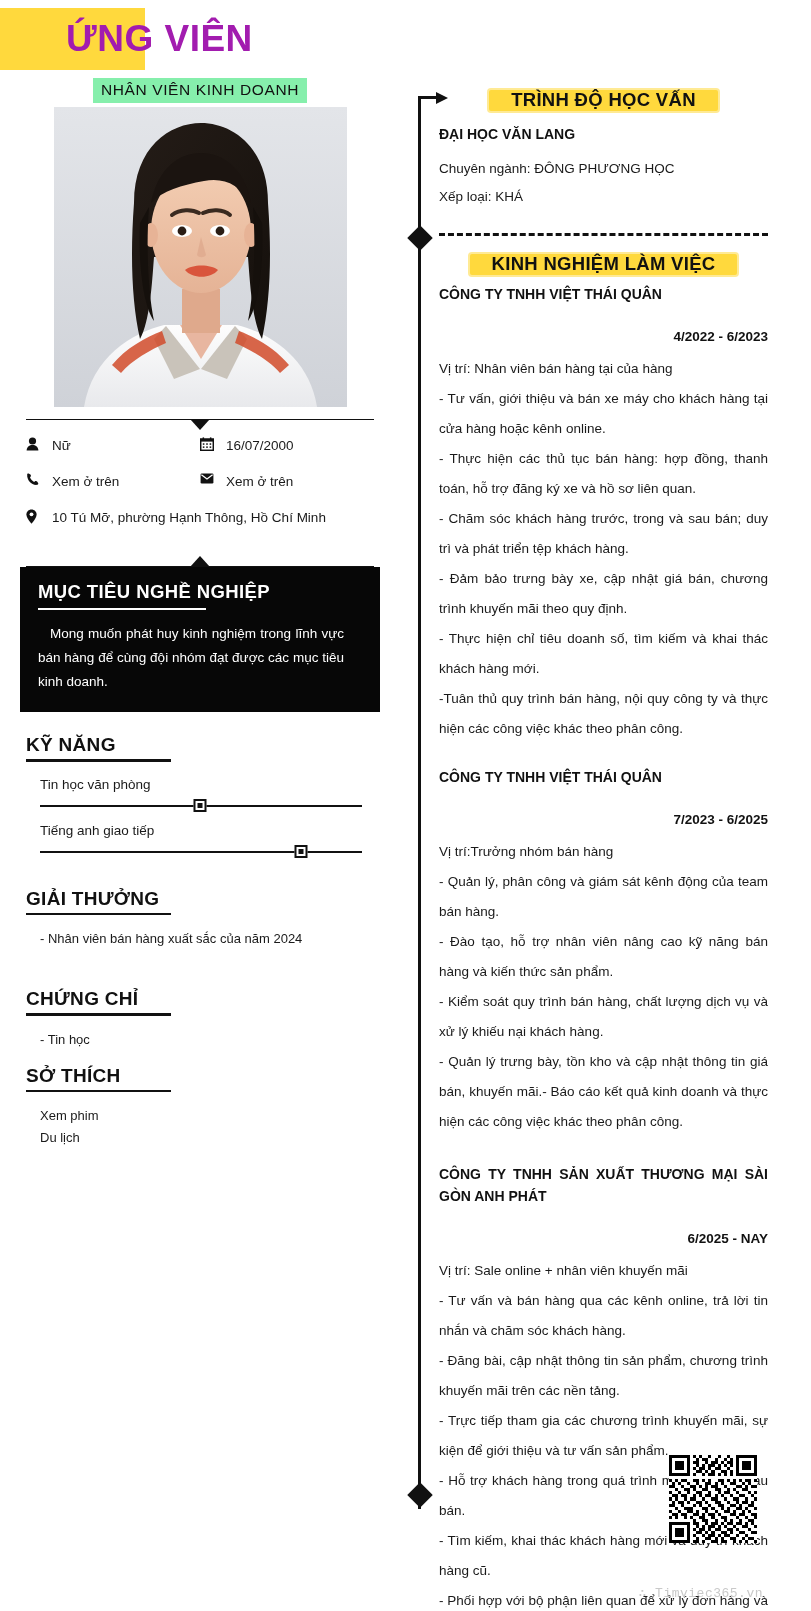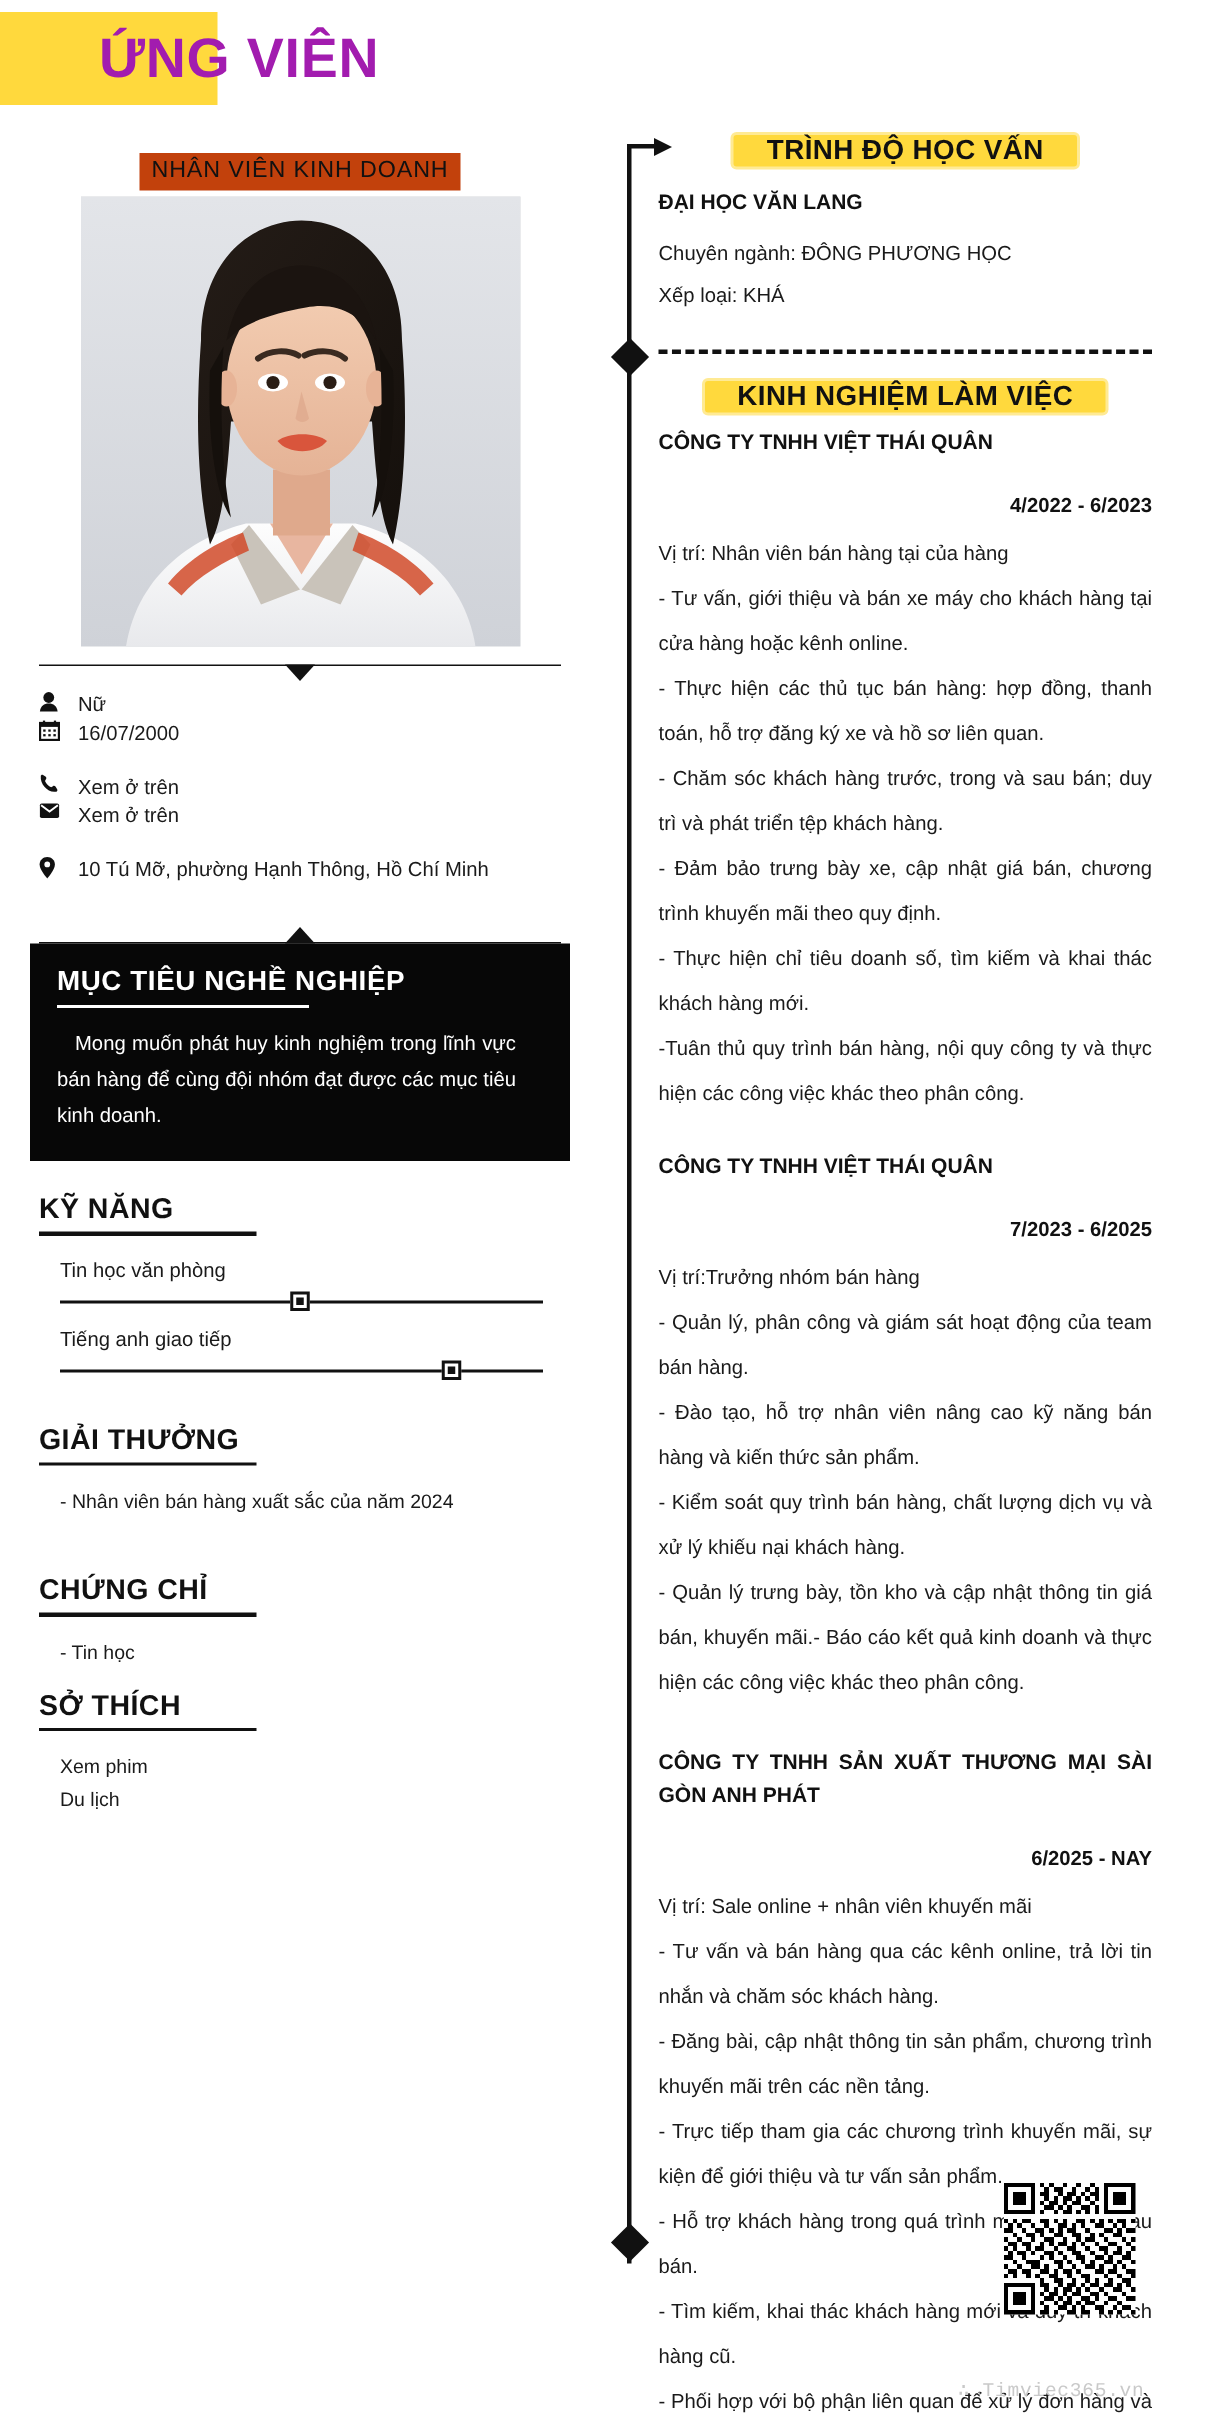--- a/index.html
+++ b/index.html
@@ -51,27 +51,26 @@
     width: 400px;
     padding: 0 20px;
   }
 
   .subtitle-wrap {
     text-align: center;
     margin-bottom: 4px;
   }
   .subtitle {
     display: inline-block;
-    background: #c2410c;
+    background: #86efac;
     font-size: 15.5px;
     font-weight: 500;
     letter-spacing: 0.6px;
     padding: 3px 8px 4px 8px;
     color: #111;
-    margin-top: 24px;
   }
 
   .photo-box {
     width: 293px;
     height: 300px;
     margin: 4px auto 0 auto;
     overflow: hidden;
     position: relative;
     background: #d8dade;
   }
@@ -105,21 +104,20 @@
     border-bottom: 11px solid #111;
   }
 
   
   .contact {
     padding: 16px 6px 10px 6px;
   }
   .contact-row {
     display: flex;
     margin-bottom: 17px;
-    flex-direction: column;
   }
   .contact-cell {
     display: flex;
     align-items: flex-start;
     width: 50%;
     font-size: 13.5px;
     line-height: 19px;
   }
   .contact-cell.full { width: 100%; }
   .ci {
@@ -585,21 +583,21 @@
         <div class="bullet">- Chăm sóc khách hàng trước, trong và sau bán; duy trì và phát triển tệp khách hàng.</div>
         <div class="bullet">- Đảm bảo trưng bày xe, cập nhật giá bán, chương trình khuyến mãi theo quy định.</div>
         <div class="bullet">- Thực hiện chỉ tiêu doanh số, tìm kiếm và khai thác khách hàng mới.</div>
         <div class="bullet">-Tuân thủ quy trình bán hàng, nội quy công ty và thực hiện các công việc khác theo phân công.</div>
       </div>
 
       <div class="exp-block" style="margin-top:22px;">
         <div class="org">CÔNG TY TNHH VIỆT THÁI QUÂN</div>
         <div class="dates">7/2023 - 6/2025</div>
         <div class="pos">Vị trí:Trưởng nhóm bán hàng</div>
-        <div class="bullet">- Quản lý, phân công và giám sát hoạt động của team bán hàng.</div>
+        <div class="bullet">- Quản lý, phân công và giám sát kênh động của team bán hàng.</div>
         <div class="bullet">- Đào tạo, hỗ trợ nhân viên nâng cao kỹ năng bán hàng và kiến thức sản phẩm.</div>
         <div class="bullet">- Kiểm soát quy trình bán hàng, chất lượng dịch vụ và xử lý khiếu nại khách hàng.</div>
         <div class="bullet">- Quản lý trưng bày, tồn kho và cập nhật thông tin giá bán, khuyến mãi.- Báo cáo kết quả kinh doanh và thực hiện các công việc khác theo phân công.</div>
       </div>
 
       <div class="exp-block" style="margin-top:26px;">
         <div class="org wide"> CÔNG TY TNHH SẢN XUẤT THƯƠNG MẠI SÀI GÒN ANH PHÁT</div>
         <div class="dates">6/2025 - NAY</div>
         <div class="pos">Vị trí: Sale online + nhân viên khuyến mãi</div>
         <div class="bullet">- Tư vấn và bán hàng qua các kênh online, trả lời tin nhắn và chăm sóc khách hàng.</div>

